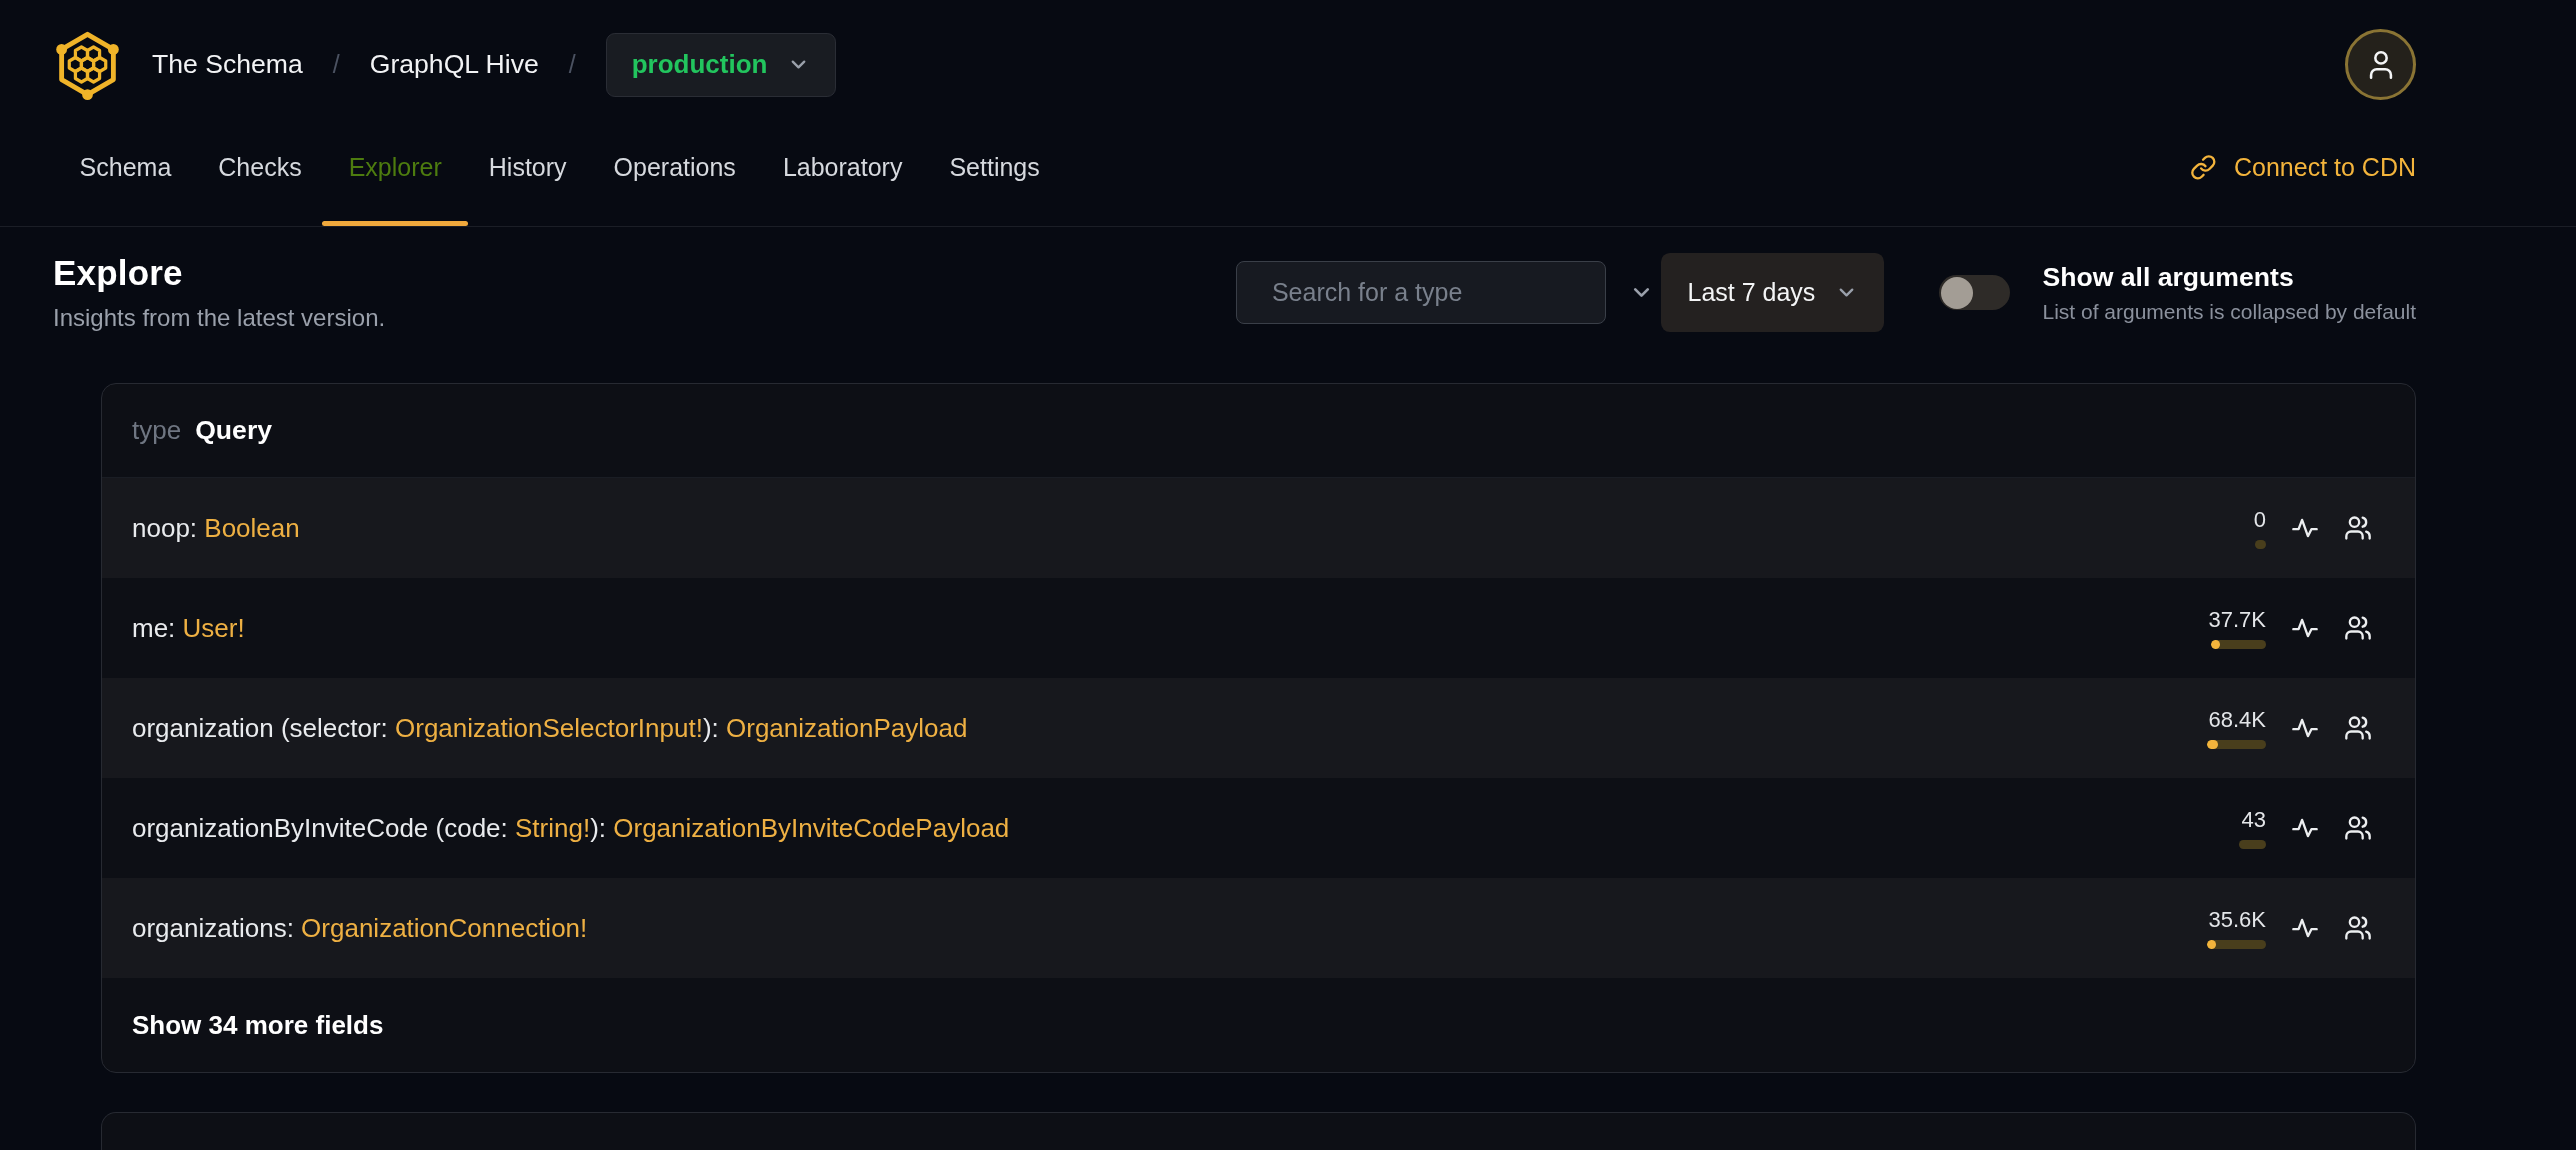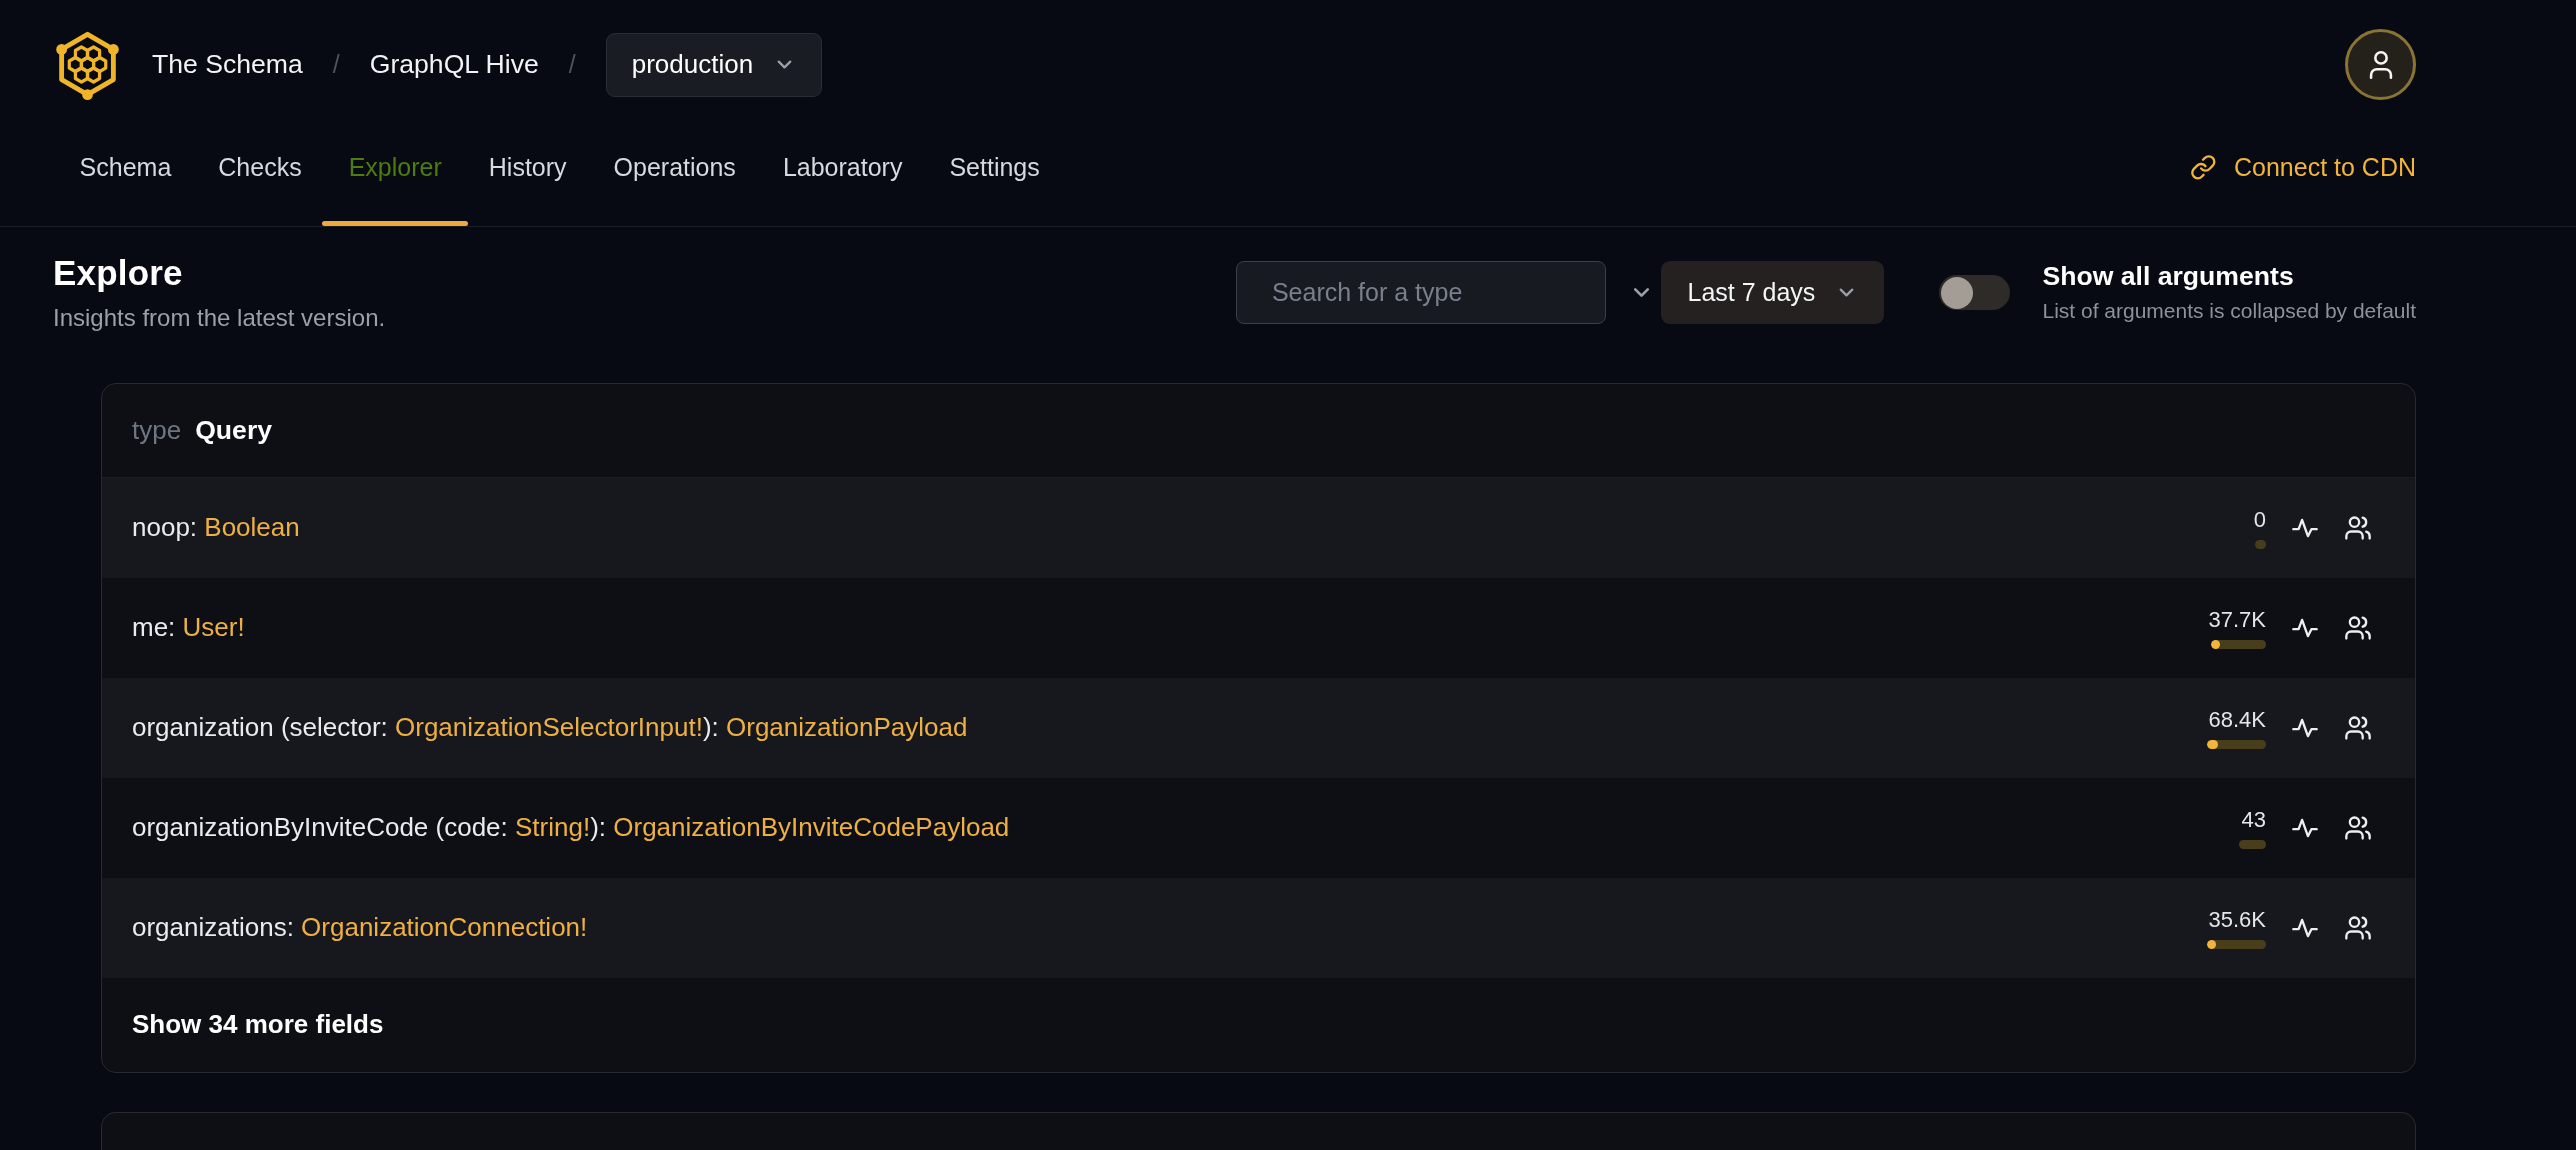--- a/index.html
+++ b/index.html
@@ -14,22 +14,23 @@
   
   .header-top { display:flex; align-items:center; justify-content:space-between; padding-top:21px; height:108px; }
   .brand-area { display:flex; align-items:center; gap:30px; }
   .logo { width:69px; height:73px; display:flex; align-items:center; }
   .crumbs { display:flex; align-items:center; gap:30px; font-size:26.6px; }
   .crumb { color:#f2f3f5; font-weight:500; cursor:pointer; }
   .sep { color:#4b5261; font-size:25px; }
   .target-btn {
     display:flex; align-items:center; gap:19.5px;
     background:#191c22; border:0.9px solid #2a2d35; border-radius:8.9px;
-    height:64px; padding:0 25px; color:#ffffff; font-size:26px; cursor:pointer;
+    height:64px; padding:0 25px; color:#22c55e; font-size:26px; cursor:pointer;
     font-family:"Liberation Sans", sans-serif;
+    font-weight:bold;
   }
   .chev { stroke:#9aa0ab; }
   .avatar {
     width:71px; height:71px; border-radius:50%;
     background:#24211b; border:3.5px solid #8a7434;
     display:flex; align-items:center; justify-content:center; cursor:pointer;
   }
 
   
   .tabs-nav { display:flex; align-items:stretch; height:119px; border-bottom:0.9px solid #1b1e26; }
@@ -58,21 +59,21 @@
   }
   .search-combo input {
     flex:1; height:100%; background:transparent; border:none; outline:none;
     color:#e9ebee; font-size:25px; padding:0 17.7px 0 23px;
     font-family:"Liberation Sans", sans-serif;
   }
   .search-combo input::placeholder { color:#79808c; }
   .search-combo .divider { width:1.8px; height:35px; background:#565c66; }
   .search-combo .combo-chev { padding:0 17.7px; display:flex; align-items:center; cursor:pointer; }
   .period-btn {
-    display:flex; align-items:center; gap:19.5px; height:63px; padding:0 26.6px;
+    display:flex; align-items:center; gap:19.5px; height:79px; padding:0 26.6px;
     background:#242120; border:none; border-radius:8.9px; color:#f4f5f6; font-size:25px;
     font-weight:500; cursor:pointer; font-family:"Liberation Sans", sans-serif;
   }
   .toggle-group { display:flex; align-items:center; gap:32px; }
   .switch {
     width:71px; height:35px; border-radius:17.7px; background:#2e2b28;
     position:relative; cursor:pointer; flex:none;
   }
   .switch .knob {
     position:absolute; left:1.8px; top:1.8px; width:32px; height:32px; border-radius:50%;

